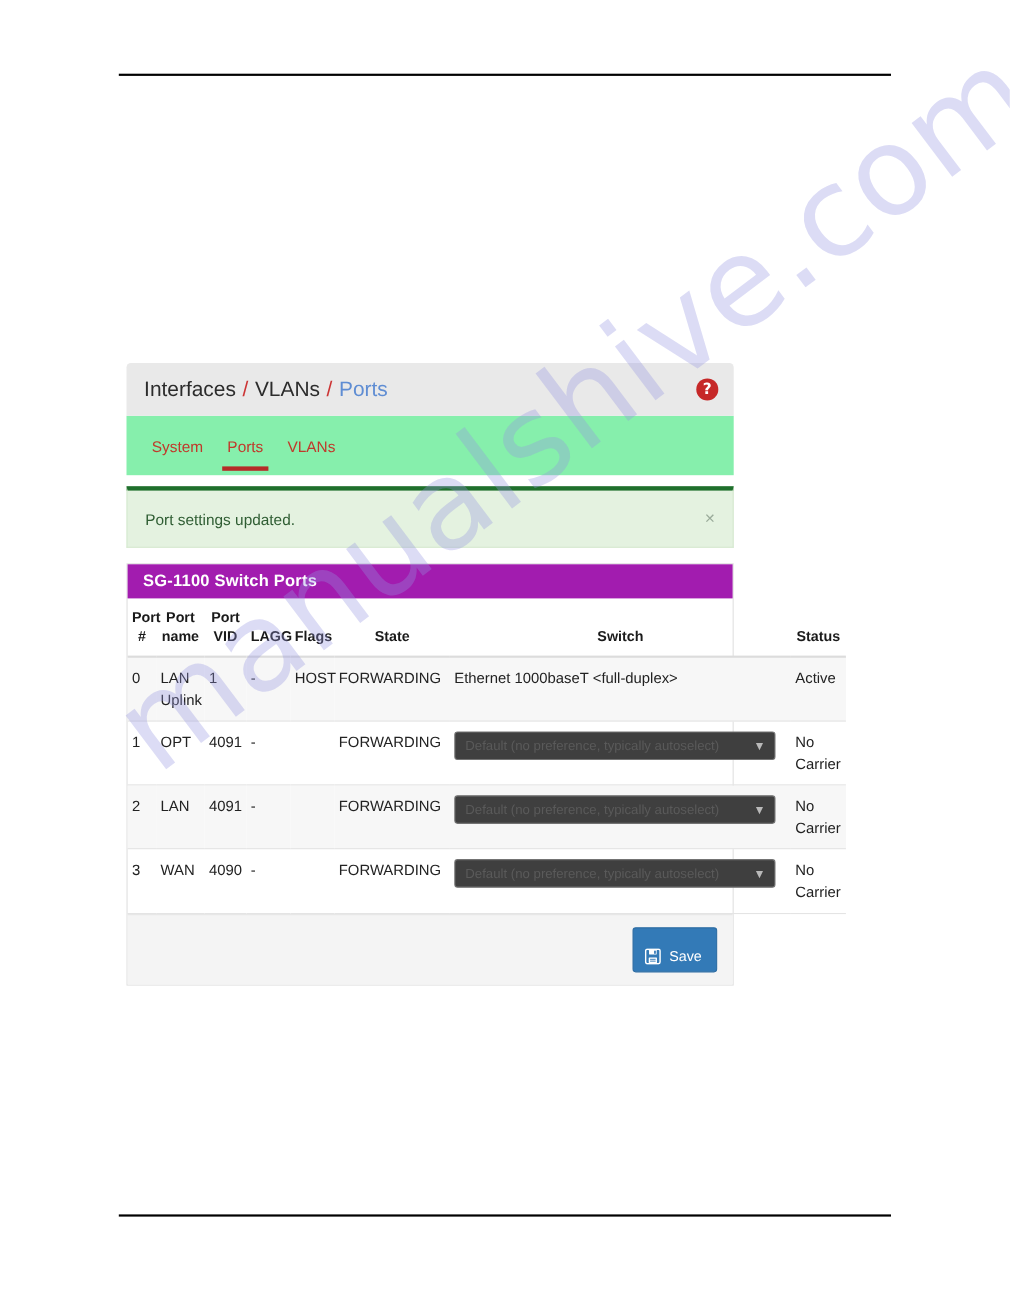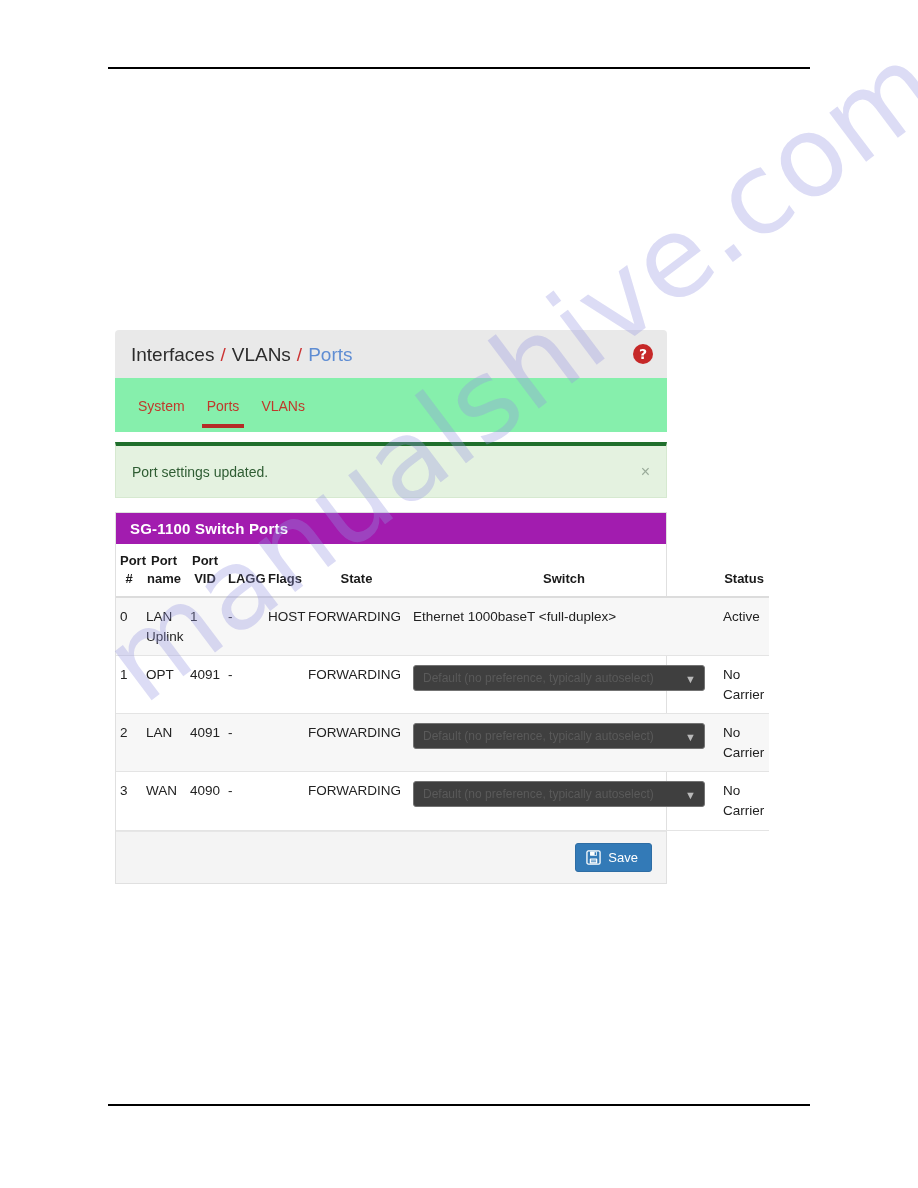--- a/index.html
+++ b/index.html
@@ -263,21 +263,21 @@
   }
   .btn-save {
     display: inline-flex;
     align-items: center;
     gap: 7px;
     background: #337ab7;
     border: 1px solid #2e6da4;
     border-radius: 3px;
     color: #ffffff;
     font-size: 13px;
-    padding: 6px 13px 6px 10px;
+    padding: 18px 13px 6px 10px;
     line-height: 1;
   }
   .btn-save svg { display: block; }
 </style>
 </head>
 <body>
 
 <div id="page">
 
   <div class="page-rule top"></div>

